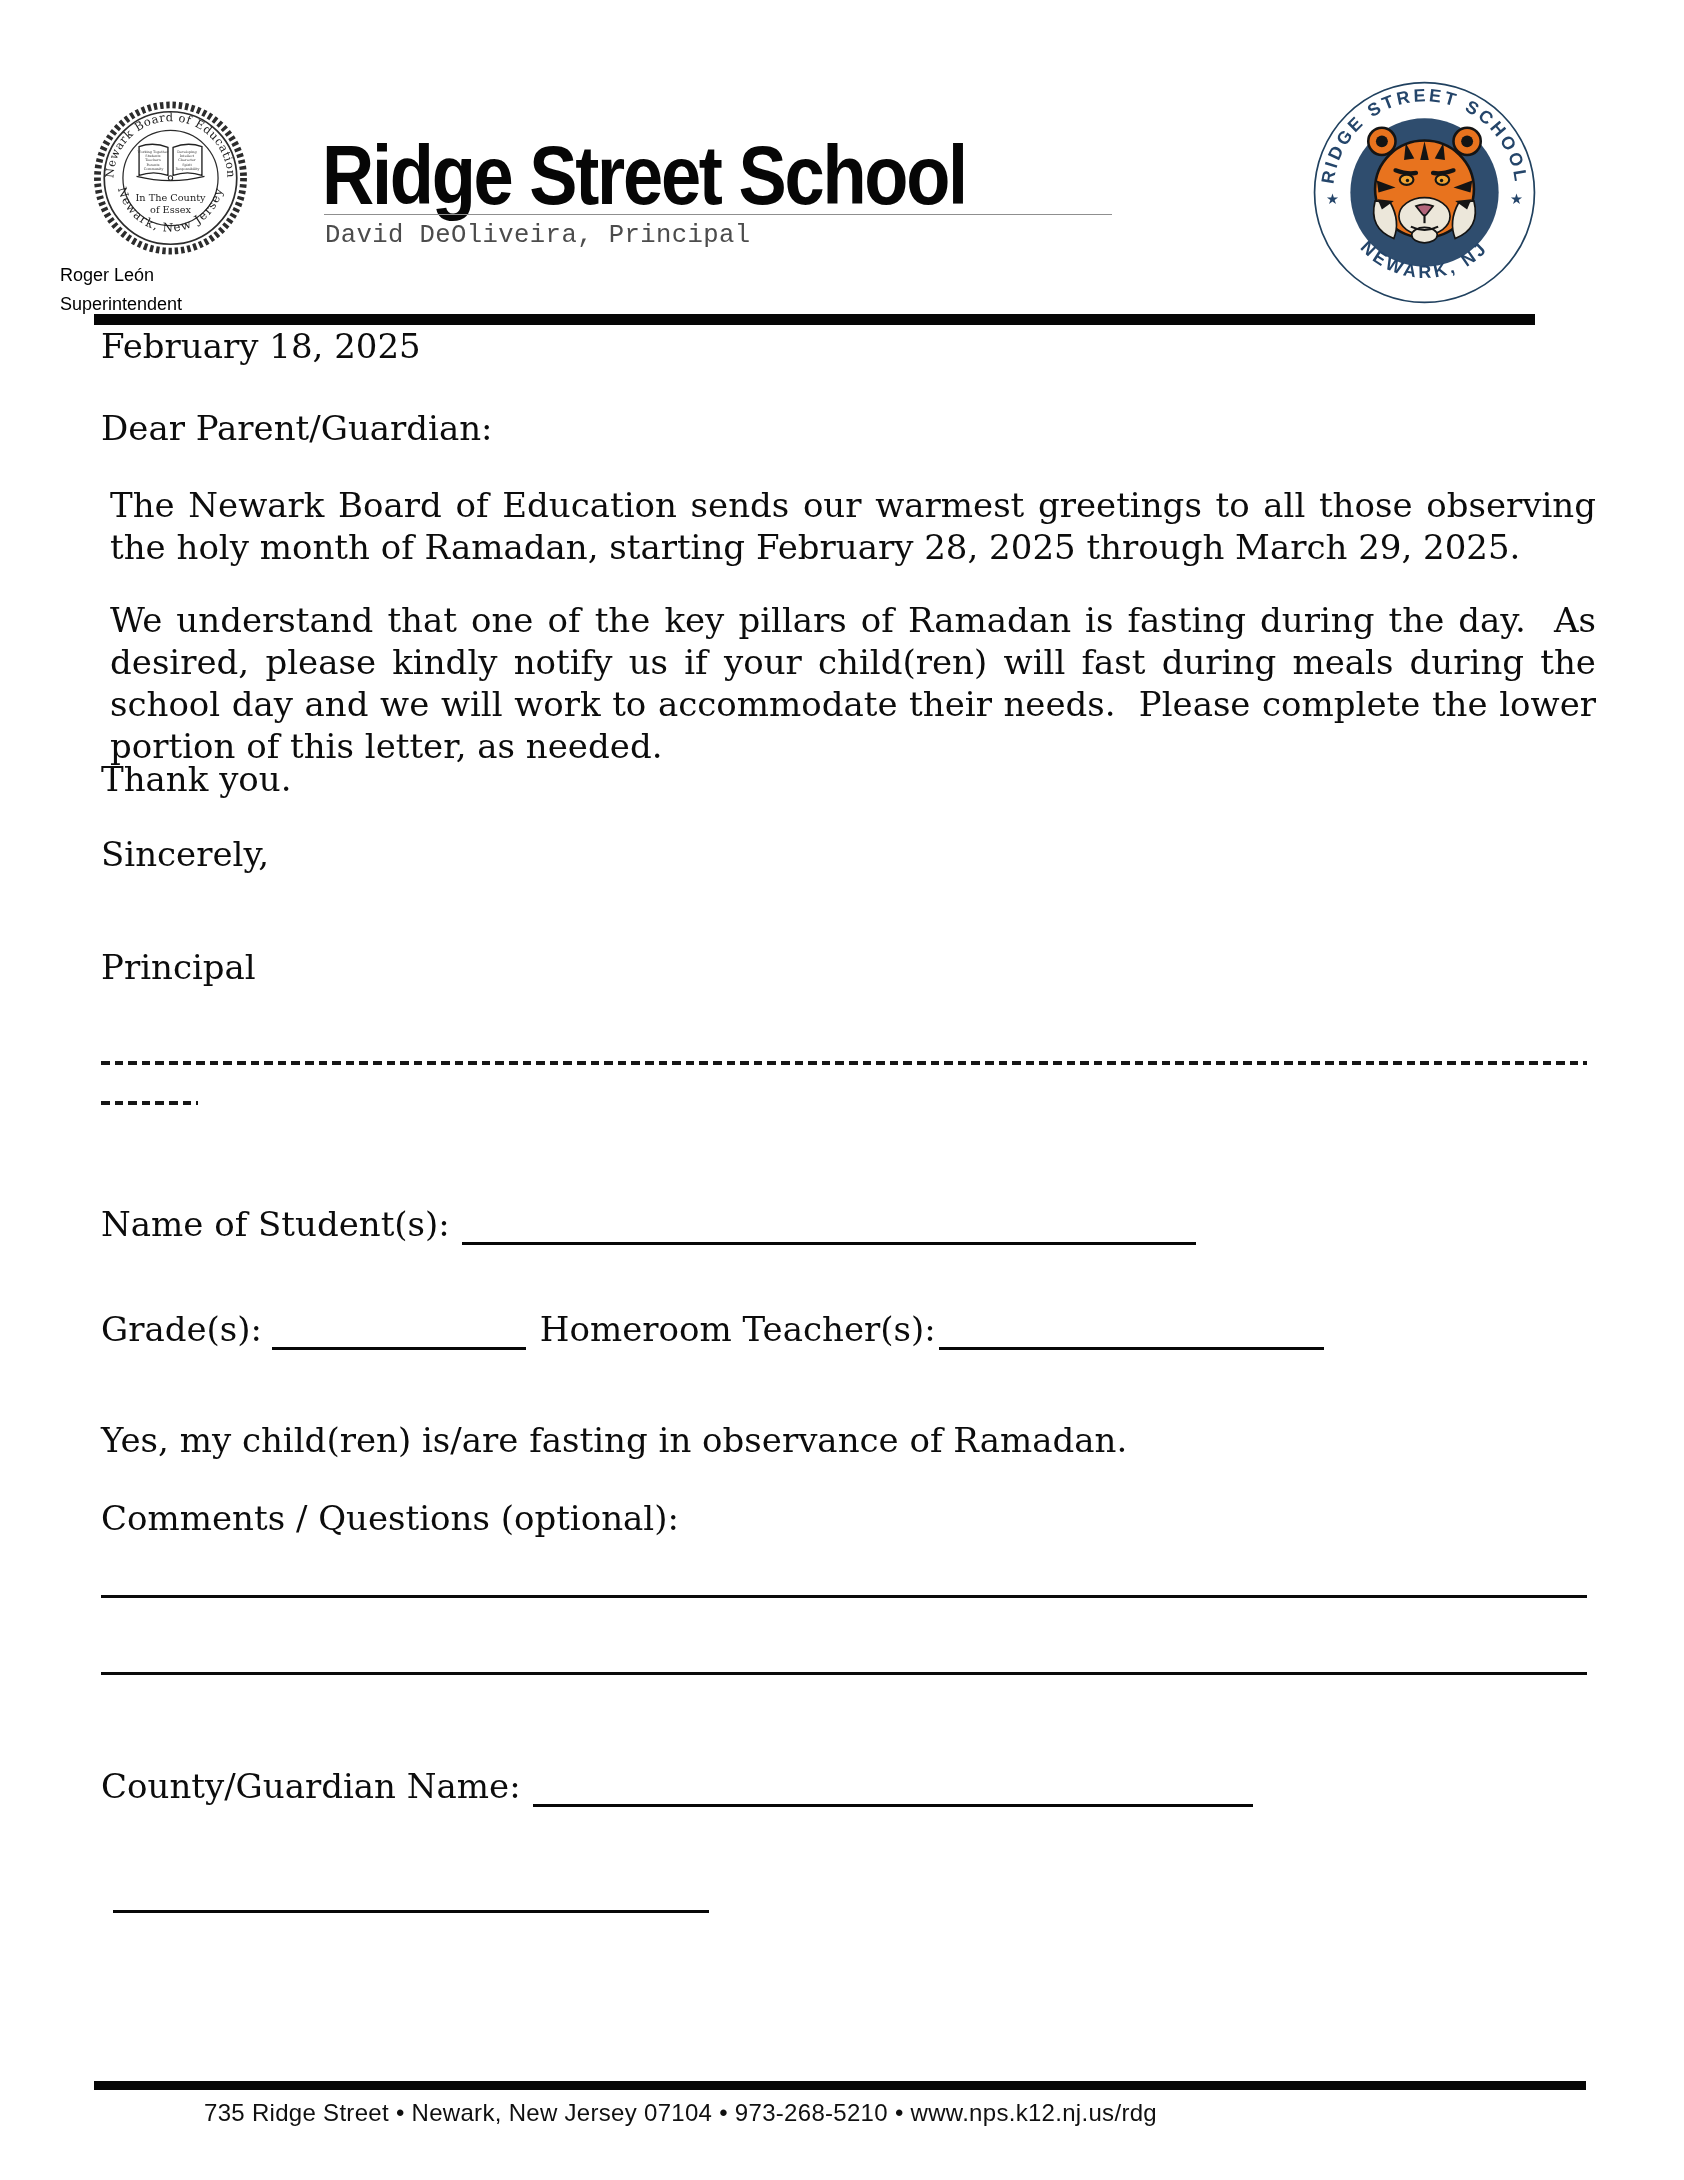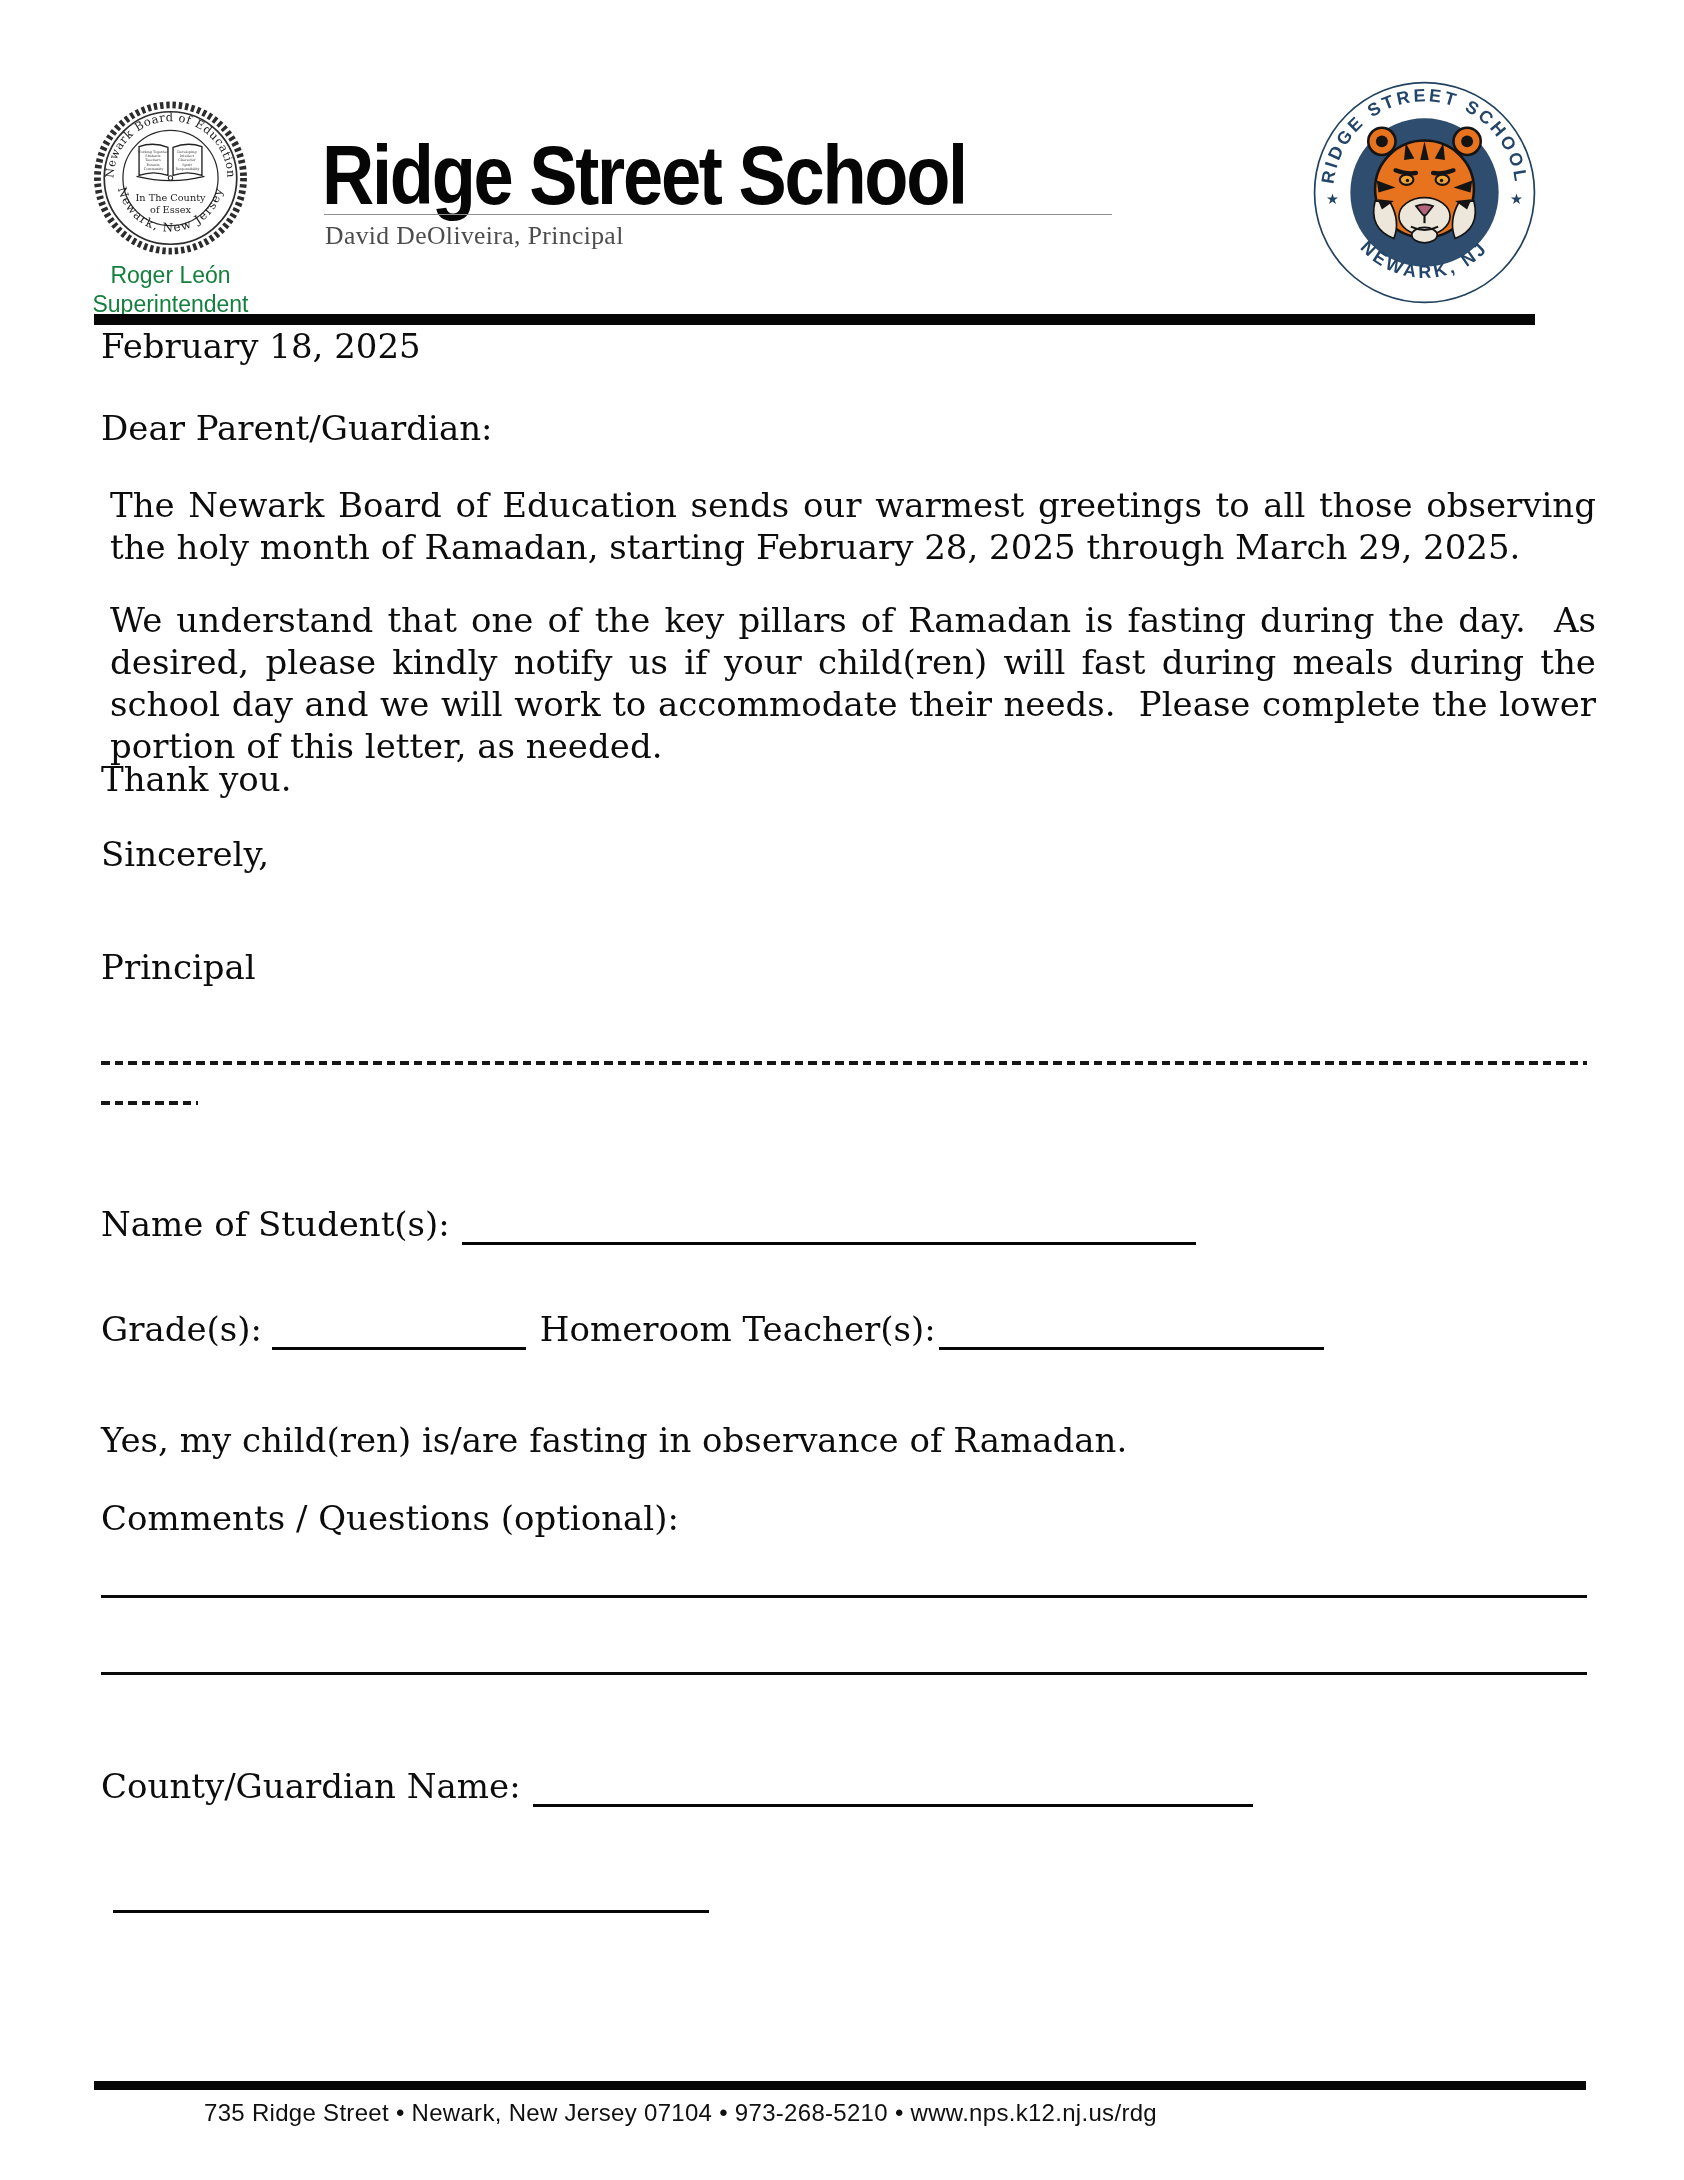--- a/index.html
+++ b/index.html
@@ -3,33 +3,33 @@
 <meta charset="utf-8">
 <style>
   html,body{margin:0;padding:0;}
   body{
     width:1685px;height:2181px;position:relative;background:#ffffff;
     font-family:"DejaVu Serif",serif;color:#0c0c0c;overflow:hidden;
   }
   
   .seal{position:absolute;left:92px;top:99px;}
   .seal-caption{
-    position:absolute;left:60px;top:261px;width:221px;text-align:center;
-    font-family:"Liberation Sans",sans-serif;font-size:23px;line-height:29px;color:#15803d;
+    position:absolute;left:60px;top:261px;width:221px;
+    font-family:"Liberation Sans",sans-serif;font-size:18px;line-height:29px;color:#000000;
   }
   .school-title{
     position:absolute;left:322px;top:133px;margin:0;
     font-family:"Liberation Sans",sans-serif;font-weight:bold;font-size:84px;
     letter-spacing:-2.6px;color:#060606;white-space:nowrap;
     transform:scaleX(0.86);transform-origin:left top;line-height:1;
   }
   .title-rule{position:absolute;left:324px;top:214px;width:788px;height:0;border-top:1.7px solid #8f8f8f;}
   .principal-sub{
     position:absolute;left:325px;top:221px;
-    font-family:Liberation Serif, serif;font-size:25.6px;color:#4c4c4c;letter-spacing:0.4px;
+    font-family:Liberation Mono, monospace;font-size:25.6px;color:#4c4c4c;letter-spacing:0.4px;
   }
   .badge{position:absolute;left:1312px;top:80px;}
   .header-rule{position:absolute;left:94px;top:314px;width:1441px;height:11px;background:#060606;}
   
   .row{position:absolute;left:101px;font-size:34px;line-height:42px;white-space:pre-wrap;}
   .para{width:1486px;text-align:justify;margin-left:9px;}
   .dash-line{
     position:absolute;left:101px;height:4.3px;
     background:repeating-linear-gradient(90deg,#161616 0 8.5px,transparent 8.5px 13.6px);
   }

